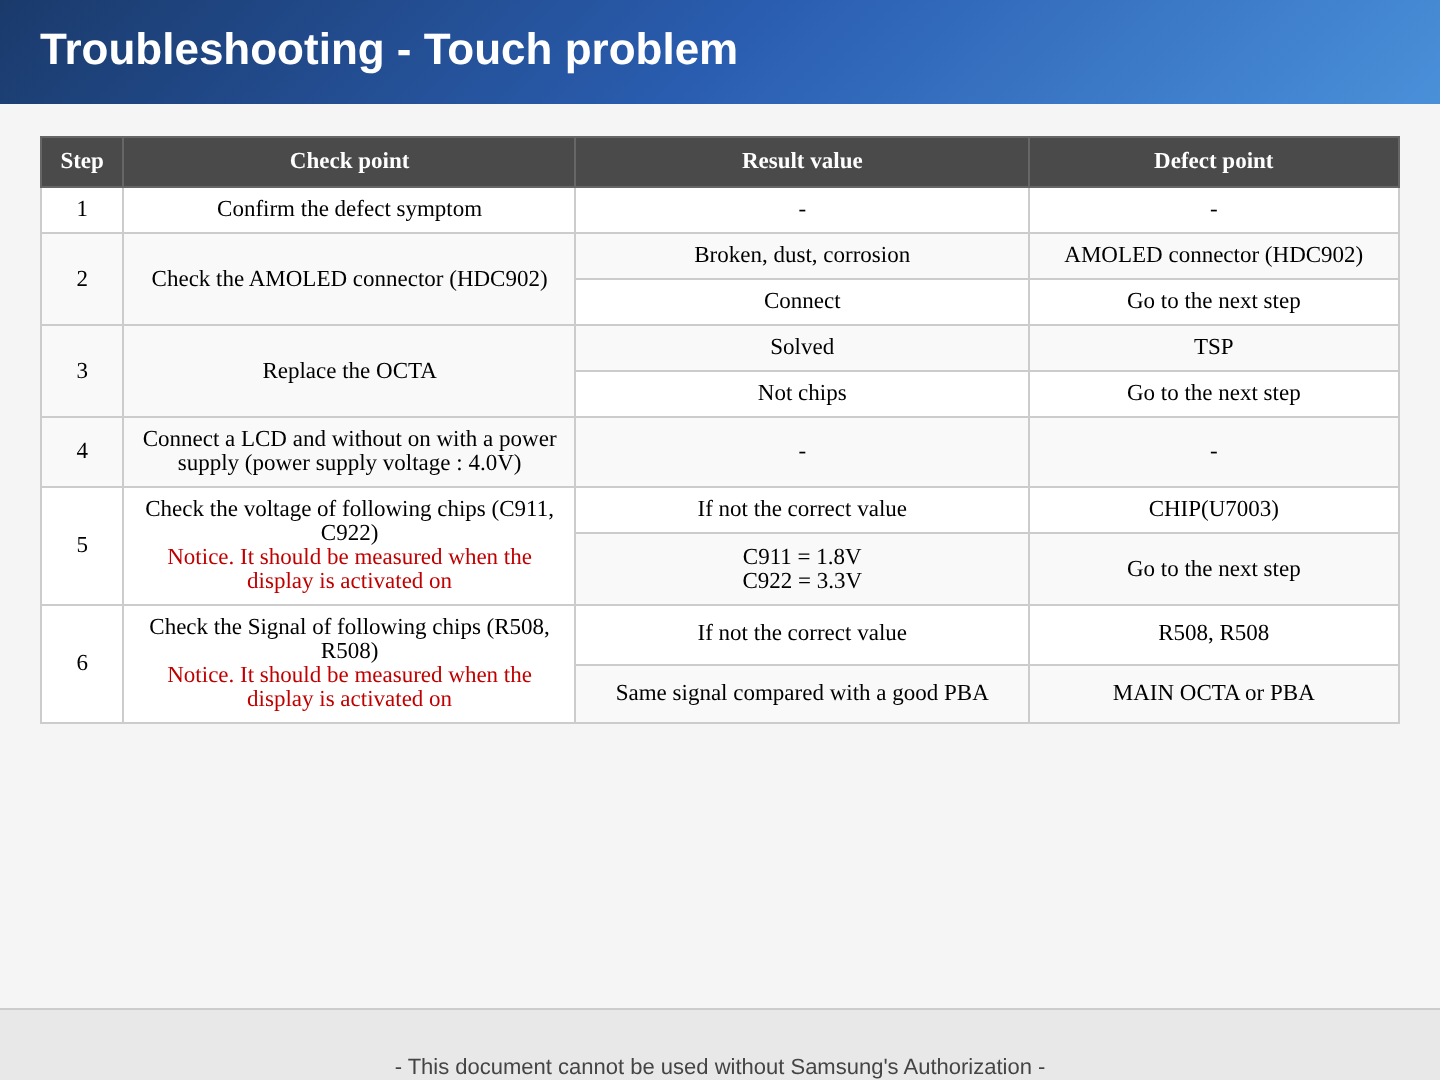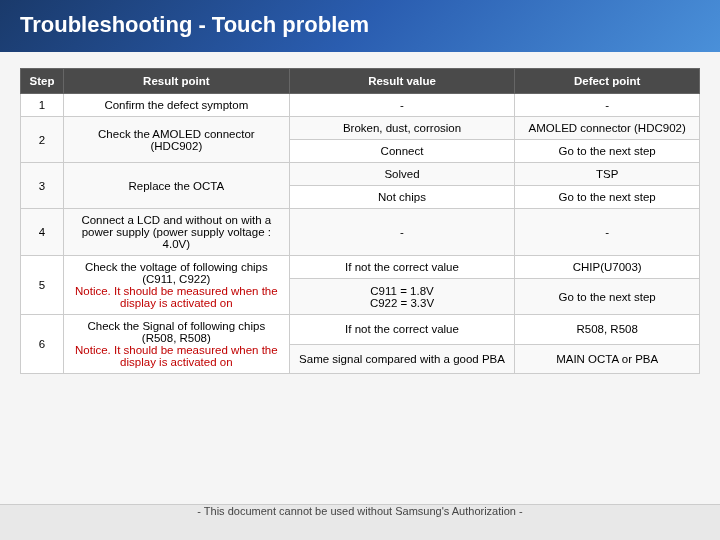--- a/index.html
+++ b/index.html
@@ -27,20 +27,21 @@
       padding: 16px 20px;
       background: #f5f5f5;
       height: calc(540px - 52px - 36px);
     }
 
     table {
       width: 100%;
       border-collapse: collapse;
       background: white;
       font-size: 11.5px;
+      font-family: Liberation Serif, serif;
     }
 
     thead tr {
       background: #4a4a4a;
       color: white;
     }
 
     thead th {
       padding: 6px 8px;
       text-align: center;
@@ -69,21 +70,21 @@
 
     .notice {
       color: #c00000;
       font-style: normal;
     }
 
     .footer {
       background: #e8e8e8;
       height: 36px;
       display: flex;
-      align-items: flex-start;
+      align-items: flex-end;
       justify-content: center;
       font-size: 11px;
       color: #444;
       border-top: 1px solid #ccc;
     }
 
     .step-col { width: 40px; }
     .check-col { width: 220px; }
     .result-col { width: 220px; }
     .defect-col { width: 180px; }
@@ -93,21 +94,21 @@
 
 <div class="header">
   <span>Troubleshooting - Touch problem</span>
 </div>
 
 <div class="content">
   <table>
     <thead>
       <tr>
         <th class="step-col">Step</th>
-        <th class="check-col">Result point</th>
+        <th class="check-col">Check point</th>
         <th class="result-col">Result value</th>
         <th class="defect-col">Defect point</th>
       </tr>
     </thead>
     <tbody>
 
       <tr>
         <td>1</td>
         <td class="left">Confirm the defect symptom</td>
         <td>-</td>

